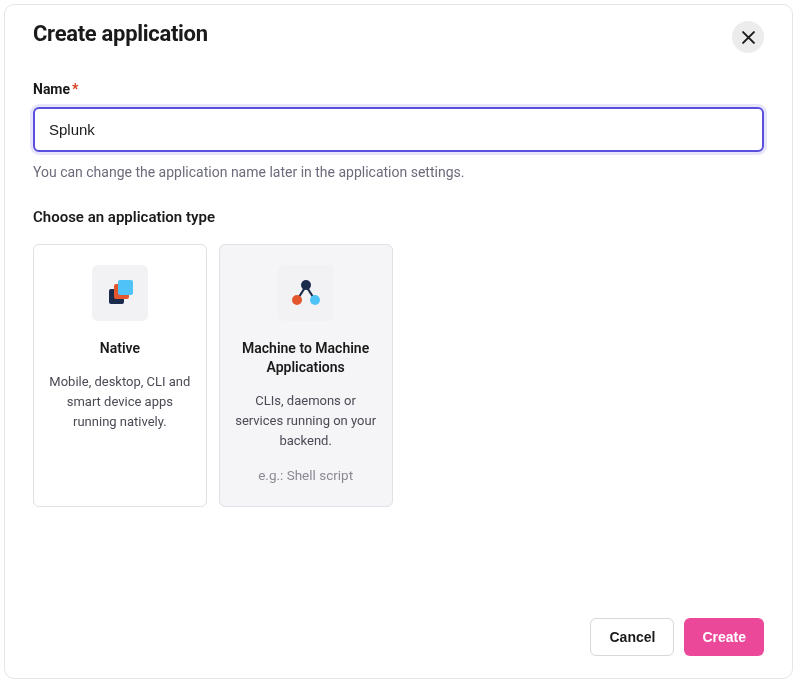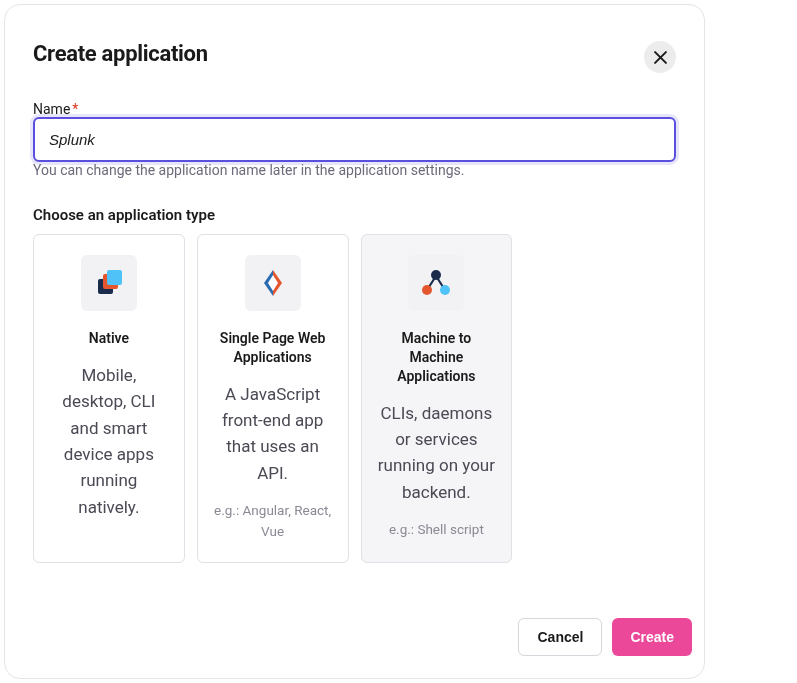--- a/index.html
+++ b/index.html
@@ -6,26 +6,26 @@
       box-sizing: border-box;
       margin: 0;
       padding: 0;
     }
     body {
       font-family: -apple-system, BlinkMacSystemFont, "Segoe UI", Roboto, sans-serif;
       background: #fff;
       padding: 4px;
     }
     .modal {
-      width: 701px;
+      width: 789px;
       height: 675px;
       border: 1px solid #e5e5e5;
-      border-radius: 16px;
-      background: #fff;
-      padding: 36px 28px;
+      border-radius: 10px;
+      background: #fff;
+      padding: 16px 28px;
       position: relative;
     }
     .modal-header {
       display: flex;
       justify-content: space-between;
       align-items: flex-start;
       margin-bottom: 28px;
     }
     .modal-title {
       font-size: 22px;
@@ -41,49 +41,50 @@
       border: none;
       cursor: pointer;
       display: flex;
       align-items: center;
       justify-content: center;
       color: #1a1a1a;
       font-size: 16px;
     }
     .field-label {
       font-size: 14px;
-      font-weight: 400;
-      color: #1a1a1a;
+      font-weight: 700;
+      color: #1a1a1a;
+      margin-bottom: 10px;
       display: block;
     }
     .required {
       color: #d9381e;
       margin-left: 2px;
     }
     .text-input {
       width: 100%;
       padding: 12px 14px;
       font-size: 15px;
       border: 2px solid #5b4fde;
       border-radius: 6px;
       outline: none;
       color: #1a1a1a;
       box-shadow: 0 0 0 3px rgba(91,79,222,0.15);
-      font-style: italic;
     }
     .helper-text {
       font-size: 14px;
       color: #6b6b7b;
+      margin-top: 12px;
       margin-bottom: 28px;
     }
     .section-label {
       font-size: 15px;
       font-weight: 600;
       color: #1a1a1a;
-      margin-bottom: 10px;
+      margin-bottom: 18px;
     }
     .type-grid {
       display: grid;
       grid-template-columns: repeat(4, 1fr);
       gap: 12px;
       margin-bottom: 20px;
     }
     .type-card {
       border: 1px solid #e0e0e6;
       border-radius: 6px;
@@ -113,34 +114,34 @@
       margin-bottom: 18px;
     }
     .card-title {
       font-size: 14px;
       font-weight: 600;
       color: #1a1a1a;
       margin-bottom: 14px;
       line-height: 1.35;
     }
     .card-desc {
-      font-size: 17px;
+      font-size: 13px;
       color: #4a4a55;
       line-height: 1.55;
       margin-bottom: 14px;
     }
     .card-eg {
       font-size: 13.5px;
       color: #8a8a95;
       line-height: 1.55;
     }
     .modal-footer {
       position: absolute;
       bottom: 22px;
-      right: 12px;
+      right: 28px;
       display: flex;
       gap: 10px;
     }
     .btn {
       padding: 10px 18px;
       font-size: 14px;
       font-weight: 600;
       border-radius: 6px;
       cursor: pointer;
       border: none;
@@ -186,32 +187,20 @@
         <svg width="34" height="34" viewBox="0 0 34 34">
           <rect x="6" y="13" width="15" height="15" rx="2" fill="#1a2b4c"></rect>
           <rect x="11" y="8" width="15" height="15" rx="2" fill="#e4572e"></rect>
           <rect x="15" y="4" width="15" height="15" rx="2" fill="#4fc3f7"></rect>
         </svg>
       </div>
       <div class="card-title">Native</div>
       <div class="card-desc">Mobile, desktop, CLI and smart device apps running natively.</div>
     </div>
 
-    <div class="type-card">
-      <div class="icon-box">
-        <svg width="34" height="34" viewBox="0 0 34 34">
-          <polygon points="17,4 26,17 17,30" fill="#e4572e"></polygon>
-          <polygon points="17,4 8,17 17,30" fill="#2b6cb0"></polygon>
-          <polygon points="17,9 22,17 17,25 12,17" fill="#fff"></polygon>
-        </svg>
-      </div>
-      <div class="card-title">Single Page Web Applications</div>
-      <div class="card-desc">A JavaScript front-end app that uses an API.</div>
-      <div class="card-eg">e.g.: Angular, React, Vue</div>
-    </div>
 
 
     <div class="type-card disabled">
       <div class="icon-box">
         <svg width="36" height="36" viewBox="0 0 36 36">
           <line x1="18" y1="11" x2="9" y2="25" stroke="#1a2b4c" stroke-width="2.2"></line>
           <line x1="18" y1="11" x2="27" y2="25" stroke="#1a2b4c" stroke-width="2.2"></line>
           <circle cx="18" cy="10" r="5" fill="#1a2b4c"></circle>
           <circle cx="9" cy="25" r="5" fill="#e4572e"></circle>
           <circle cx="27" cy="25" r="5" fill="#4fc3f7"></circle>

